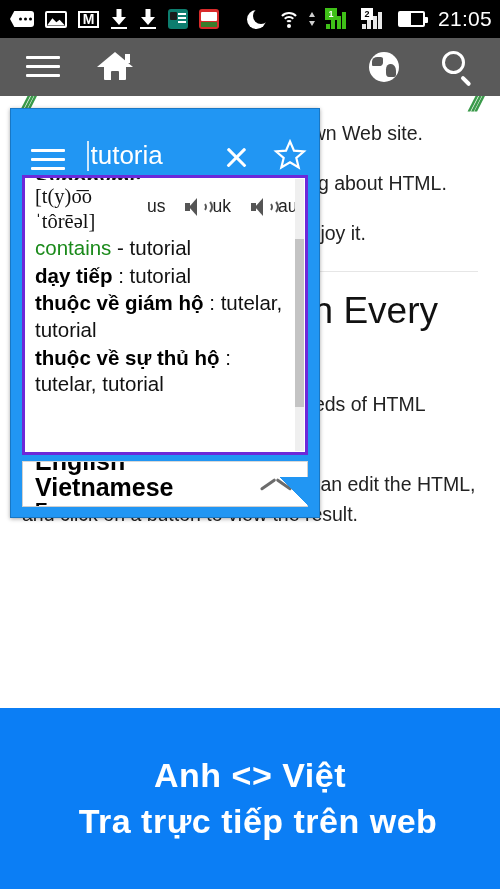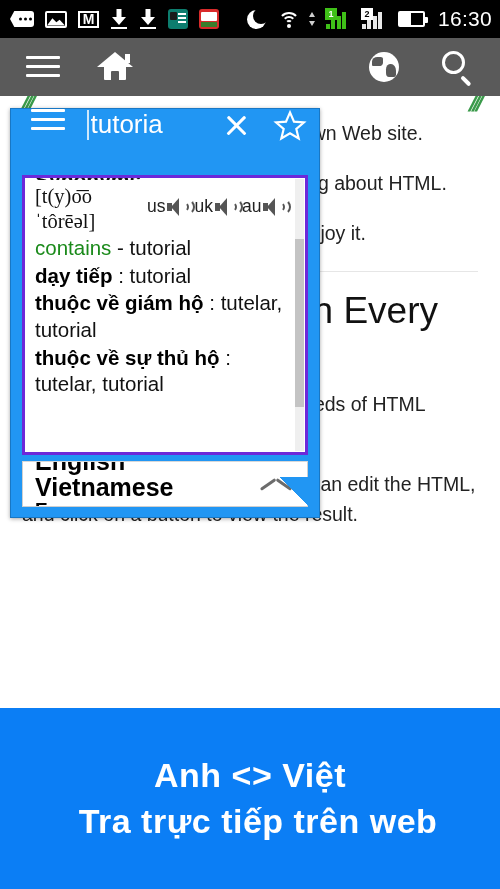--- a/index.html
+++ b/index.html
@@ -113,21 +113,21 @@
   .p-text { font-size:19.5px; color:#222; line-height:1.55; margin-bottom:20px; font-family:"Liberation Sans",sans-serif;}
   .p-h2 { font-size:37px; color:#111; font-weight:400; line-height:1.15; margin:16px 0 14px 0; font-family:"Liberation Sans",sans-serif;}
   .hr-line { height:1px; background:#e6e6e6; margin:22px 0 18px 0;}
 
   
   .dict {
     position:absolute; left:10px; top:108px; width:310px; height:410px;
     background:#2196f3; border:1px solid #1877c4;
     box-shadow: 0 1px 4px rgba(0,0,0,0.35);
   }
-  .dict-head { height:62px; display:flex; align-items:flex-start; padding:0 0 0 20px; gap:0;}
+  .dict-head { height:62px; display:flex; align-items:flex-end; padding:0 0 0 20px; gap:0;}
   .d-ham { width:34px; height:22px; position:relative; flex:0 0 auto; cursor:pointer;}
   .d-ham i { position:absolute; left:0; width:100%; height:3px; background:#fff; border-radius:1px;}
   .d-ham i:nth-child(1){top:0;} .d-ham i:nth-child(2){top:9px;} .d-ham i:nth-child(3){top:18px;}
   .d-input-wrap { flex:1 1 auto; display:flex; align-items:center; padding-left:22px; position:relative;}
   .d-caret { width:1.5px; height:30px; background:#cfe8fb; margin-right:2px;}
   .d-input { background:transparent; border:none; outline:none; color:#fff; font-size:26px;
      font-family:"Liberation Sans",sans-serif; width:130px; padding:0;}
   .d-close { width:30px; height:30px; position:relative; flex:0 0 auto; margin-right:22px; cursor:pointer;}
   .d-close:before,.d-close:after { content:""; position:absolute; top:50%; left:3px; width:25px; height:3.4px;
      background:#fff; border-radius:1px;}
@@ -138,21 +138,21 @@
      background:#fff; border:3px solid #6d28d9; overflow:hidden;}
   .dict-scroll { position:absolute; inset:0; padding:2px 16px 0 10px; overflow:hidden;}
   .dict-scrollbar { position:absolute; right:1px; top:1px; bottom:1px; width:9px; background:#efefef;}
   .dict-scrollbar .thumb { position:absolute; top:22%; left:0; width:100%; height:62%; background:#c4c4c4;}
 
   .syn-cut { font-size:21px; font-weight:bold; color:#111; line-height:1; margin-top:-11px; height:11px; overflow:hidden;
      font-family:"Liberation Sans",sans-serif;}
   .phon-row { display:flex; align-items:flex-start; margin-top:4px;}
   .phon { font-size:20.5px; color:#111; line-height:1.22; width:112px; flex:0 0 auto; font-family:Liberation Serif, serif;}
   .pron-group { display:flex; align-items:center; gap:3px; padding-top:12px; flex-wrap:nowrap;}
-  .pron-item { display:flex; align-items:center; gap:2px;justify-content:space-between;}
+  .pron-item { display:flex; align-items:center; gap:20px;justify-content:space-between;}
   .pron-lbl { font-size:17.5px; color:#222; font-family:"Liberation Sans",sans-serif;}
   .spk { width:24px; height:20px; position:relative; cursor:pointer; flex:0 0 auto;}
   .spk .box { position:absolute; left:0; top:6px; width:5px; height:8px; background:#555;}
   .spk .cone { position:absolute; left:4px; top:1px; width:0; height:0;
      border-top:9px solid transparent; border-bottom:9px solid transparent; border-right:8px solid #555;}
   .spk .w { position:absolute; border:2px solid #555; border-radius:50%;
      border-left-color:transparent; border-top-color:transparent; border-bottom-color:transparent;}
   .spk .wa { width:10px; height:10px; top:5px; left:12px;}
   .spk .wb { width:16px; height:16px; top:2px; left:12px;}
 
@@ -250,21 +250,21 @@
             <i class="b2"></i>
             <i class="b3"></i>
             <i class="b4"></i>
           </span>
       </span>
       <span class="st-icon">
           <span class="ic-batt">
             <i></i>
           </span>
         </span>
-      <span class="st-clock">16:30</span>
+      <span class="st-clock">21:05</span>
     </div>
   </div>
 
   <div class="toolbar">
     <span class="tb-btn tb-ham">
         <i></i>
         <i></i>
         <i></i>
       </span>
     <span class="tb-btn tb-home">

